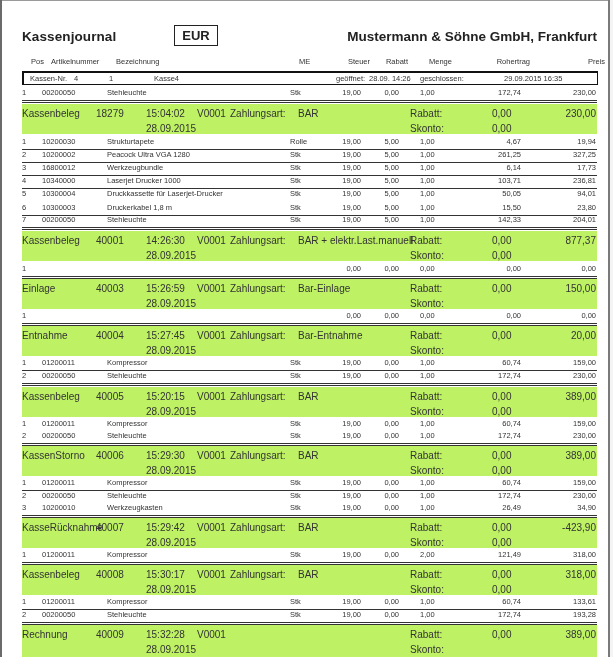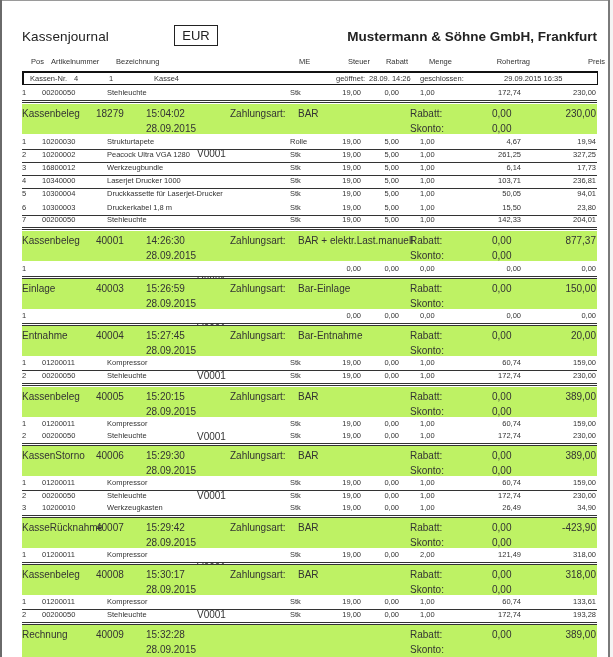--- a/index.html
+++ b/index.html
@@ -6,22 +6,22 @@
   body {
     width:613px; height:657px; overflow:hidden; background:#ffffff;
     font-family:"Liberation Sans", sans-serif; color:#222;
     position:relative;
   }
   .frame-left { position:absolute; left:0; top:0; width:2px; height:657px; background:#6a6a6a; }
   .frame-top { position:absolute; left:0; top:0; width:608px; height:1px; background:#9a9a9a; }
   .frame-right { position:absolute; left:608px; top:0; width:2px; height:657px; background:#7a7a7a; }
   .outer-right { position:absolute; left:610px; top:0; width:3px; height:657px; background:#f4f4f4; }
   .page { position:absolute; left:22px; top:0; width:575px; height:657px; }
-  .title { position:absolute; left:0; top:29px; font-size:13.5px; font-weight:normal; letter-spacing:0.1px; }
-  .currency { position:absolute; left:152px; top:25px; width:42px; height:19px; border:1px solid #222; font-size:13px; font-weight:normal; text-align:center; line-height:19px; }
+  .title { position:absolute; left:0; top:29px; font-size:13.5px; font-weight:bold; letter-spacing:0.1px; }
+  .currency { position:absolute; left:152px; top:25px; width:42px; height:19px; border:1px solid #222; font-size:13px; font-weight:bold; text-align:center; line-height:19px; }
   .company { position:absolute; right:0; top:29px; font-size:13.5px; font-weight:bold; }
   .colhdr { position:absolute; top:57px; left:0; width:575px; height:10px; font-size:7.5px; color:#333;margin-left:9px; }
   .abs { position:absolute; white-space:nowrap; }
   .r { text-align:right; }
   .kasse-box { position:absolute; left:0; top:71px; width:573px; height:11px; border:1px solid #111; border-top:2px solid #111; border-left:2px solid #111; font-size:7.5px; color:#333; }
   .row { position:absolute; left:0; width:575px; height:12px; font-size:7.5px; color:#333; }
   .row.sep { border-bottom:1px solid #333; }
   .row.dbl { border-bottom:3px double #333; }
   .beleg { position:absolute; left:0; width:575px; height:30px; background:#bef264; font-size:10px; color:#333; }
   .c-pos { left:0; }
@@ -29,21 +29,21 @@
   .c-bez { left:85px; }
   .c-me { left:268px; }
   .c-st { left:305px; width:34px; }
   .c-rb { left:347px; width:30px; }
   .c-mg { left:386px;padding-left:12px; }
   .c-rh { left:445px; width:54px; }
   .c-pr { left:520px; width:54px; }
   .b-typ { left:0; top:4px; }
   .b-nr { left:74px; top:4px; }
   .b-time { left:124px; top:4px; }
-  .b-user { left:175px; top:4px;margin-top:40px; }
+  .b-user { left:175px; top:4px; }
   .b-date { left:124px; top:19px; }
   .b-zlbl { left:208px; top:4px; }
   .b-zval { left:276px; top:4px; }
   .b-rlbl { left:388px; top:4px; }
   .b-slbl { left:388px; top:19px; }
   .b-rval { left:470px; top:4px; }
   .b-sval { left:470px; top:19px; }
   .b-total { left:520px; top:4px; width:54px; }
 </style>
 </head>

